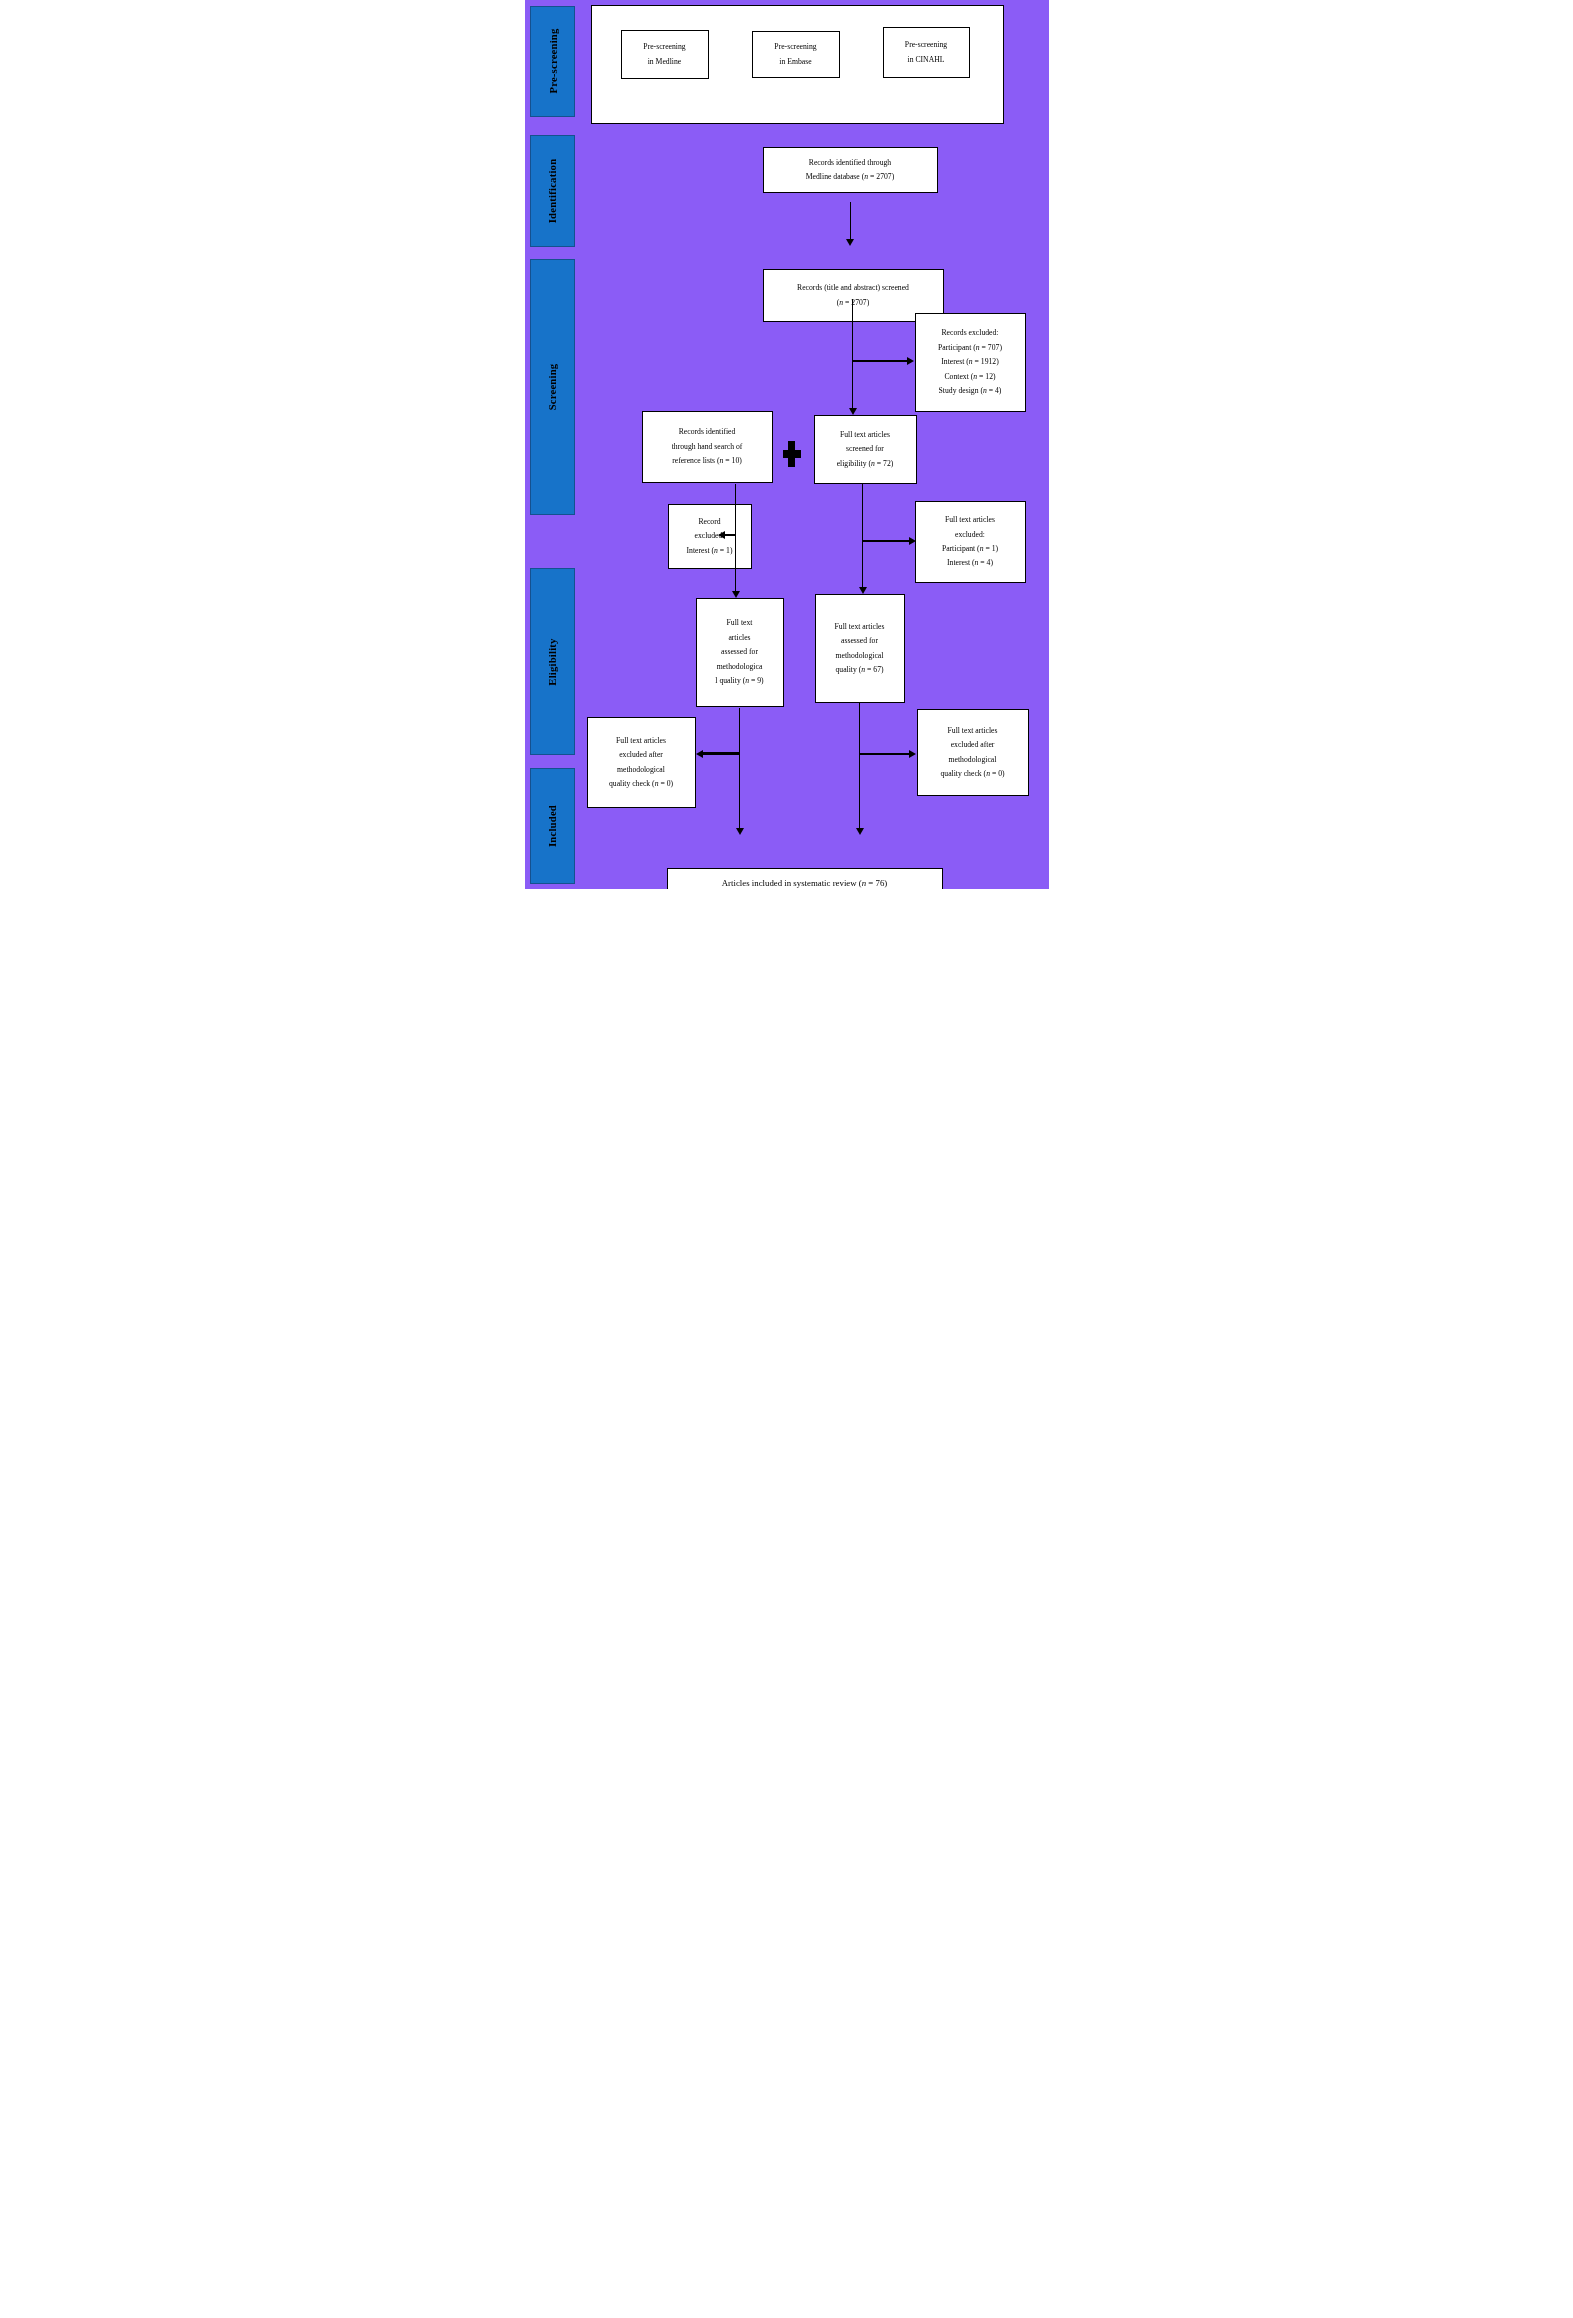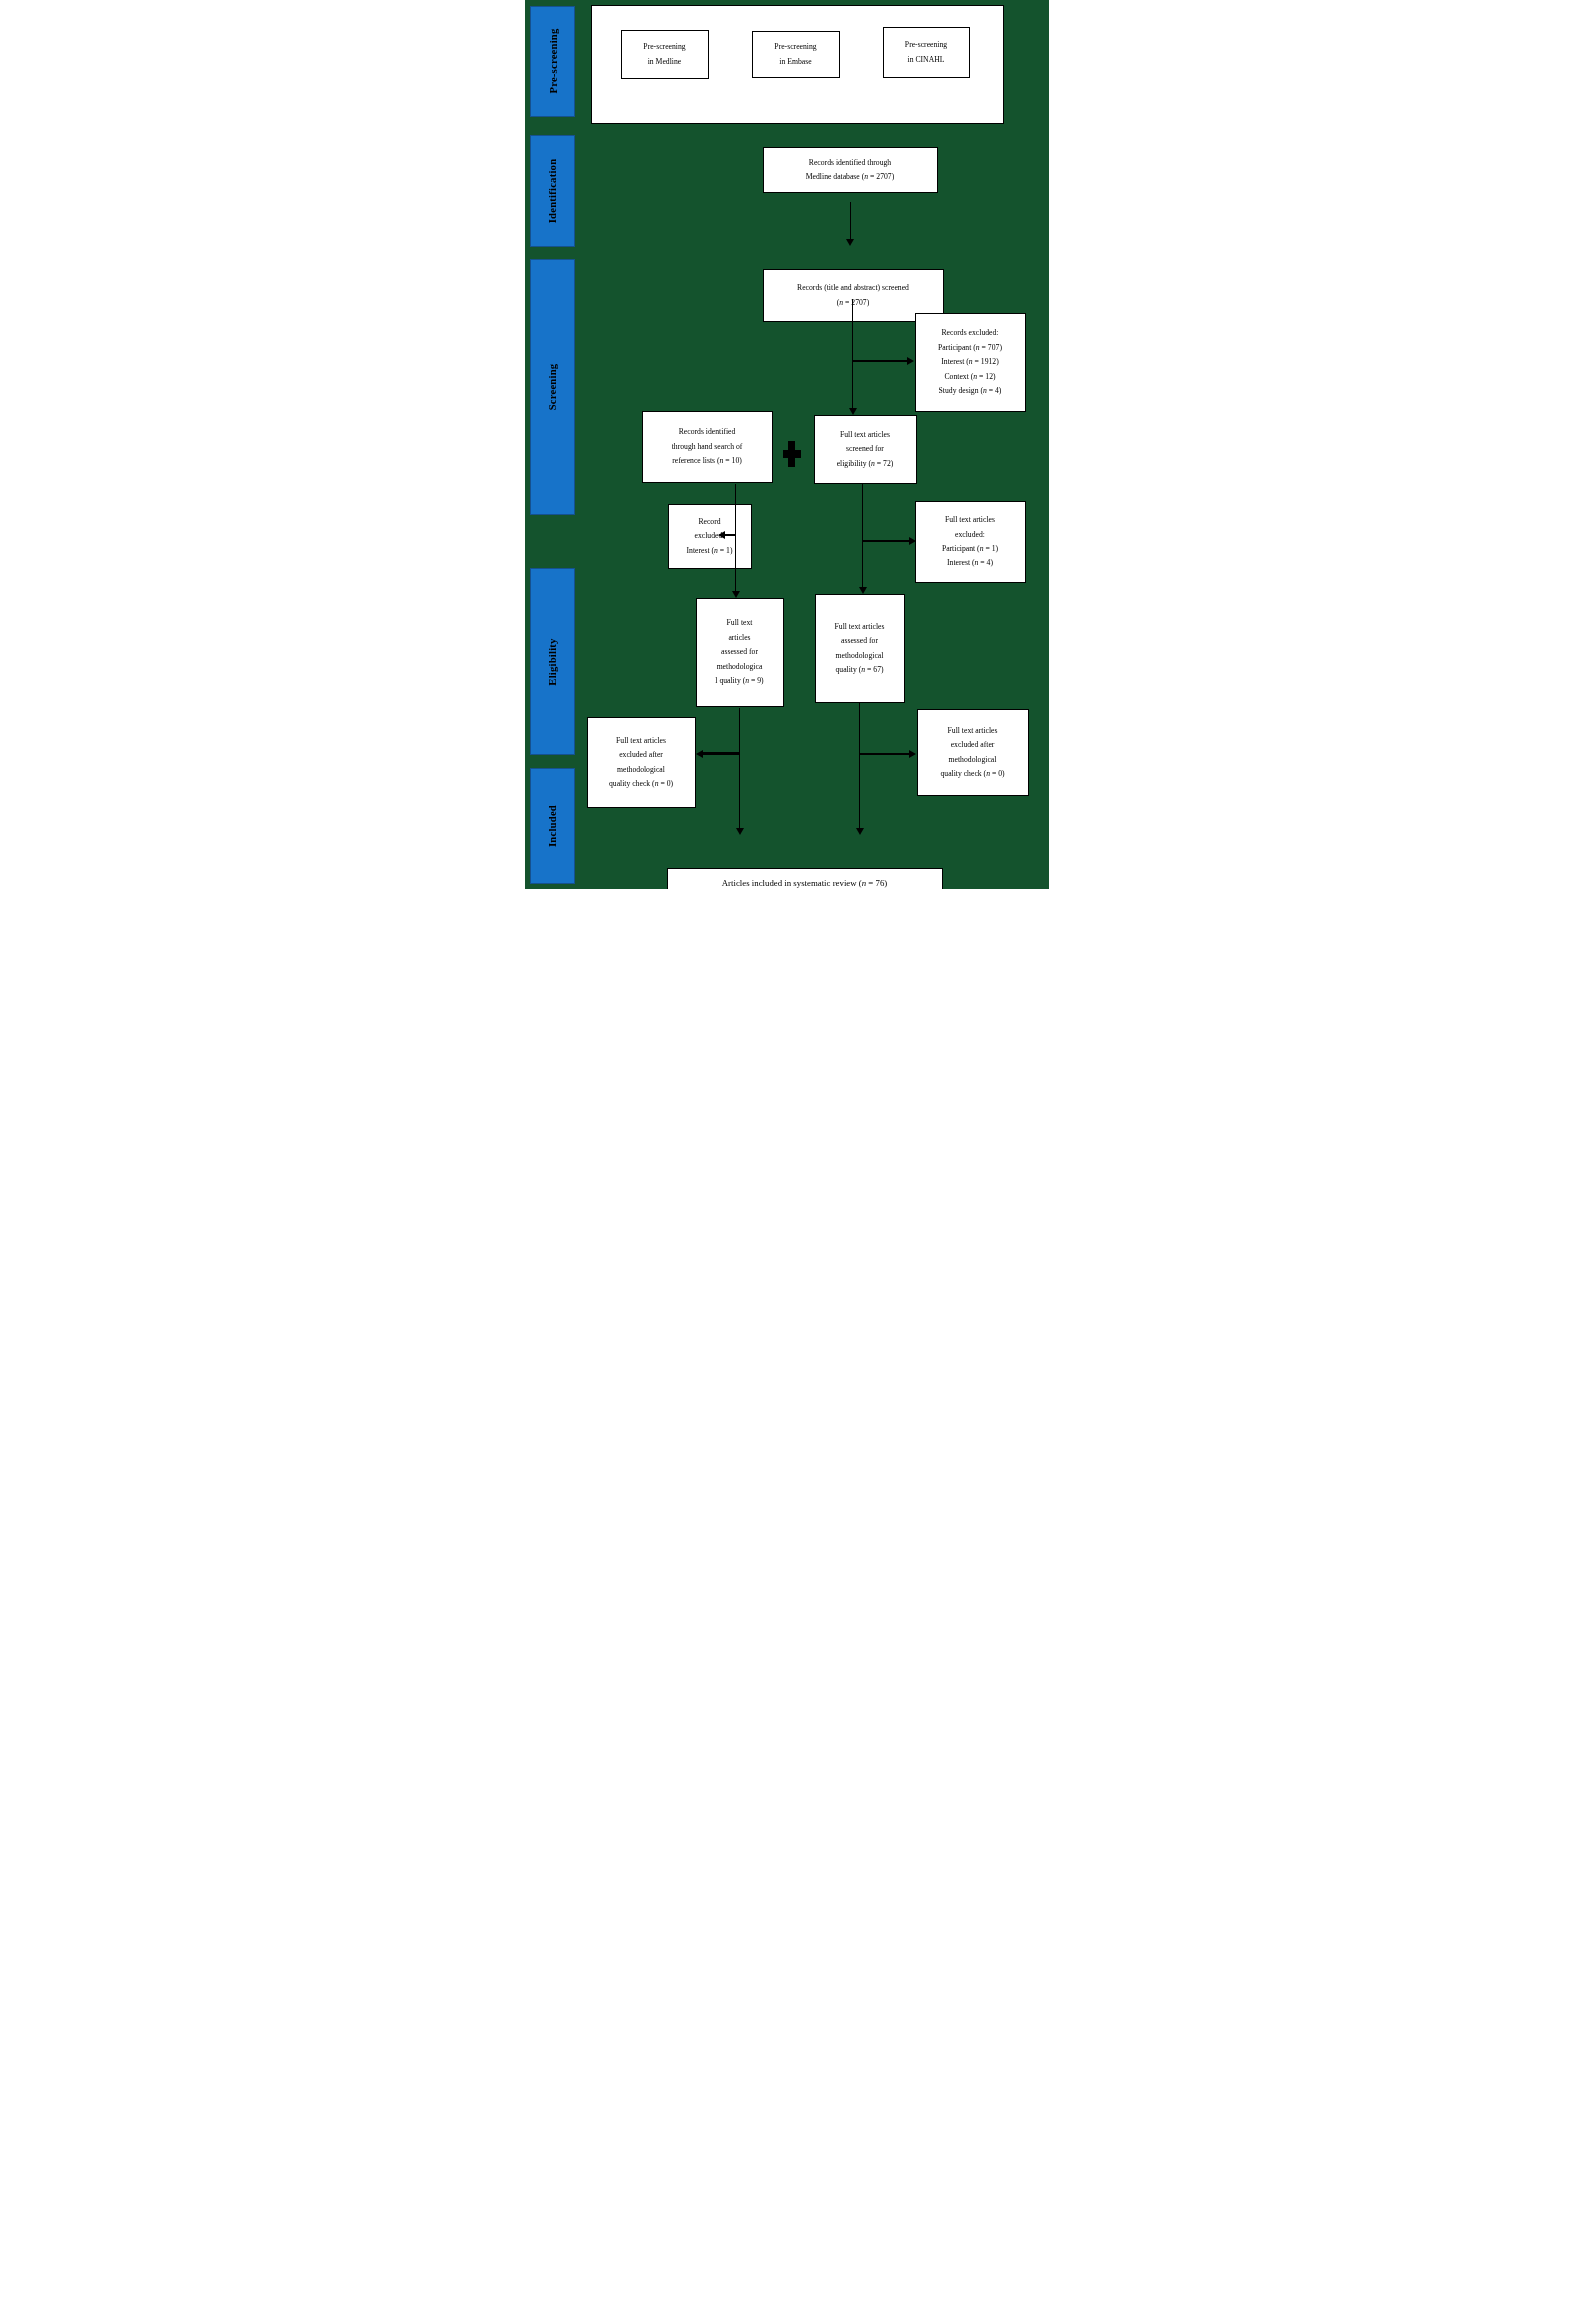--- a/index.html
+++ b/index.html
@@ -5,21 +5,21 @@
   :root{
     --sidebar-fill:#1773C9;
     --sidebar-border:#15518F;
     --box-border:#000000;
   }
   html,body{margin:0;padding:0;background:#ffffff;}
   .canvas{
     position:relative;
     width:524px;height:889px;
     margin:0 auto;
-    background:#14532d;
+    background:#8b5cf6;
     font-family:"Liberation Serif","DejaVu Serif",serif;
     color:#000;
     overflow:hidden;
   }
   .side{
     position:absolute;
     left:5.1px;width:45px;
     background:var(--sidebar-fill);
     border:1.9px solid var(--sidebar-border);
     box-sizing:border-box;

